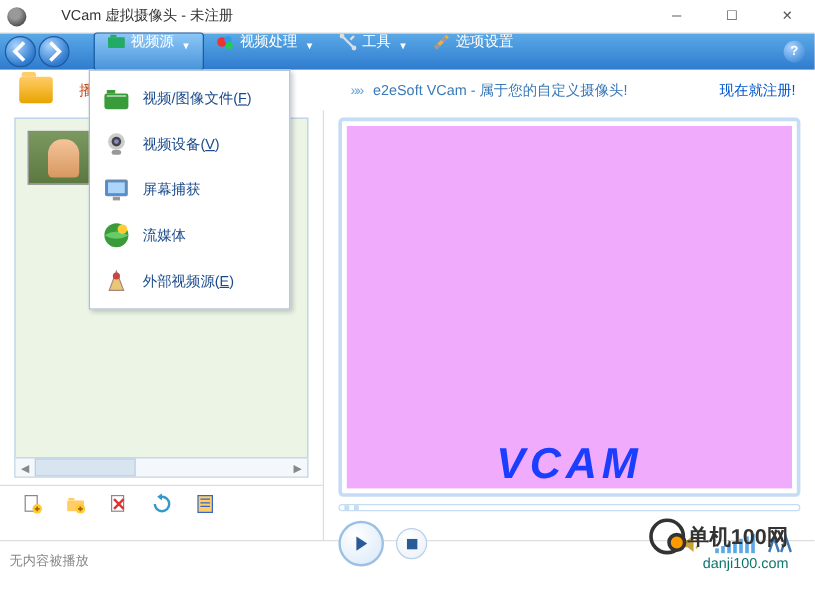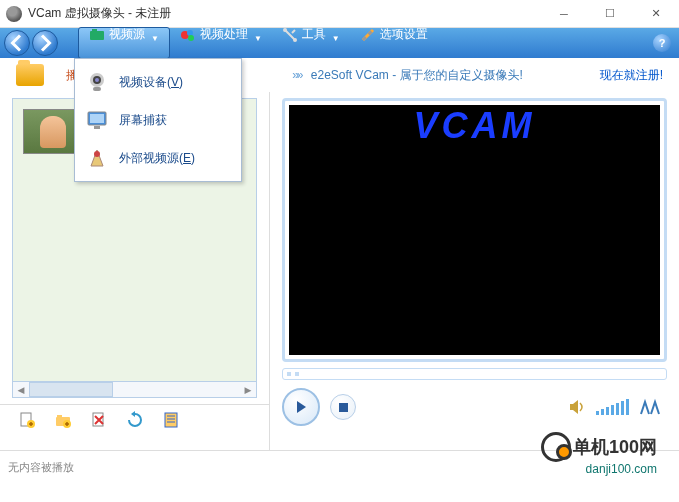--- a/index.html
+++ b/index.html
@@ -1,19 +1,19 @@
 <!DOCTYPE html>
 <html><head>
 <meta charset="utf-8">
 <style>
 * { margin:0; padding:0; box-sizing:border-box; font-family:"Microsoft YaHei","Segoe UI",Tahoma,sans-serif; }
 body { width:679px; height:502px; background:#fff; overflow:hidden; position:relative; }
 
 
-.titlebar { height:28px; background:#fff; display:flex; align-items:center; border-bottom:1px solid #e0e0e0; }
+.titlebar { height:28px; background:#fff; display:flex; align-items:center; border-bottom:1px solid #e0e0e0;gap:23px; }
 .titlebar .app-icon { width:16px; height:16px; margin:0 6px; background:radial-gradient(circle at 40% 35%,#999 30%,#555 70%); border-radius:50%; }
 .titlebar .title { font-size:12px; color:#333; flex:1; }
 .winbtns { display:flex; height:100%; }
 .winbtn { width:46px; display:flex; align-items:center; justify-content:center; font-size:11px; color:#555; cursor:pointer; }
 
 
 .toolbar { height:30px; background:linear-gradient(#5aa9e6,#2f7bcf); display:flex; align-items:center; padding:0 4px; color:#fff; font-size:12px; }
 .nav-btns { display:flex; gap:2px; margin-right:20px; }
 .nav-btn { width:26px; height:26px; border-radius:50%; background:radial-gradient(circle at 35% 30%,#a9d4ff,#2f7bcf 70%); display:flex; align-items:center; justify-content:center; border:1px solid #1d5a9e; cursor:pointer; }
 .tb-item { display:flex; align-items:flex-end; gap:4px; padding:15px 10px; height:100%; cursor:pointer; }
@@ -51,21 +51,21 @@
 
 .dropdown { position:absolute; top:58px; left:74px; width:168px; background:#fff; border:1px solid #a8bcd4; box-shadow:2px 2px 4px rgba(0,0,0,.2); z-index:100; padding:4px 0; }
 .dd-item { display:flex; align-items:center; gap:10px; padding:7px 10px; font-size:12px; color:#1a4a8a; cursor:pointer; }
 .dd-icon { width:24px; height:24px; display:flex; align-items:center; justify-content:center; flex-shrink:0; }
 .dd-icon svg,.tb-icon svg,.left-tb-icon svg { width:100%; height:100%; }
 .dd-u { text-decoration:underline; }
 
 
 .right-panel { flex:1; display:flex; flex-direction:column; padding:6px 12px; }
 .video-box { border:3px solid #c4dcf4; border-radius:4px; padding:4px; background:#fff; }
-.video-inner { background:#000000; height:250px; display:flex; align-items:flex-start; justify-content:center; }
+.video-inner { background:#f0abfc; height:302px; display:flex; align-items:flex-end; justify-content:center; }
 .vcam-text { color:#1a3dff; font-size:36px; font-weight:bold; font-style:italic; letter-spacing:4px; font-family:Arial,sans-serif; }
 .progress-bar { height:12px; border:1px solid #c4dcf4; border-radius:3px; margin-top:6px; display:flex; align-items:center; padding:0 4px; gap:4px; }
 .pb-seg { height:4px; width:4px; background:#c4dcf4; }
 .controls { display:flex; align-items:center; gap:10px; margin-top:8px; }
 .play-btn { width:38px; height:38px; border-radius:50%; background:radial-gradient(circle at 35% 30%,#fff,#d8e8f8); border:2px solid #9cc0e4; display:flex; align-items:center; justify-content:center; cursor:pointer; }
 .stop-btn { width:26px; height:26px; border-radius:50%; background:radial-gradient(circle at 35% 30%,#fff,#e8f0f8); border:1px solid #b8cfe8; display:flex; align-items:center; justify-content:center; cursor:pointer; }
 .spacer { flex:1; }
 .speaker-icon { width:18px; height:18px; cursor:pointer; }
 .vol-bars { display:flex; gap:2px; align-items:flex-end; cursor:pointer; }
 .vol-bar { width:3px; background:#5aa9e6; }
@@ -154,37 +154,57 @@
     <span class="arrows">»»</span>
     <span>e2eSoft VCam - 属于您的自定义摄像头!</span>
   </div>
   <a class="reg">现在就注册!</a>
 </div>
 
 <div class="dropdown">
   <div class="dd-item">
     <span class="dd-icon">
         <svg viewBox="0 0 24 24">
+          <rect x="2" y="8" width="20" height="13" rx="2" fill="#3a9b3a"></rect>
+          <rect x="4" y="5" width="7" height="3" fill="#3a9b3a"></rect>
+          <path d="M4 10 L20 10" stroke="#fff" stroke-width="1"></path>
+        </svg>
+      </span>
+    <span><span>视频/图像文件(</span><span class="dd-u">F</span><span>)</span></span>
+  </div>
+  <div class="dd-item">
+    <span class="dd-icon">
+        <svg viewBox="0 0 24 24">
           <circle cx="12" cy="10" r="7" fill="#ccc"></circle>
           <circle cx="12" cy="10" r="4" fill="#444"></circle>
           <circle cx="12" cy="10" r="2" fill="#88c"></circle>
           <rect x="8" y="17" width="8" height="4" rx="2" fill="#999"></rect>
         </svg>
       </span>
     <span><span>视频设备(</span><span class="dd-u">V</span><span>)</span></span>
   </div>
   <div class="dd-item">
     <span class="dd-icon">
         <svg viewBox="0 0 24 24">
           <rect x="3" y="4" width="18" height="13" rx="1" fill="#4a8fd8" stroke="#888"></rect>
           <rect x="5" y="6" width="14" height="9" fill="#aed4f7"></rect>
           <rect x="9" y="18" width="6" height="3" fill="#999"></rect>
         </svg>
       </span>
     <span>屏幕捕获</span>
+  </div>
+  <div class="dd-item">
+    <span class="dd-icon">
+        <svg viewBox="0 0 24 24">
+          <circle cx="12" cy="12" r="10" fill="#3b9b3b"></circle>
+          <path d="M2 12 Q12 6 22 12 Q12 18 2 12" fill="#6c6"></path>
+          <circle cx="17" cy="7" r="4" fill="#fc3"></circle>
+        </svg>
+      </span>
+    <span>流媒体</span>
   </div>
   <div class="dd-item">
     <span class="dd-icon">
         <svg viewBox="0 0 24 24">
           <path d="M6 20 L12 4 L18 20 Z" fill="#e8c878" stroke="#a87"></path>
           <circle cx="12" cy="8" r="3" fill="#c44"></circle>
         </svg>
       </span>
     <span><span>外部视频源(</span><span class="dd-u">E</span><span>)</span></span>
   </div>

